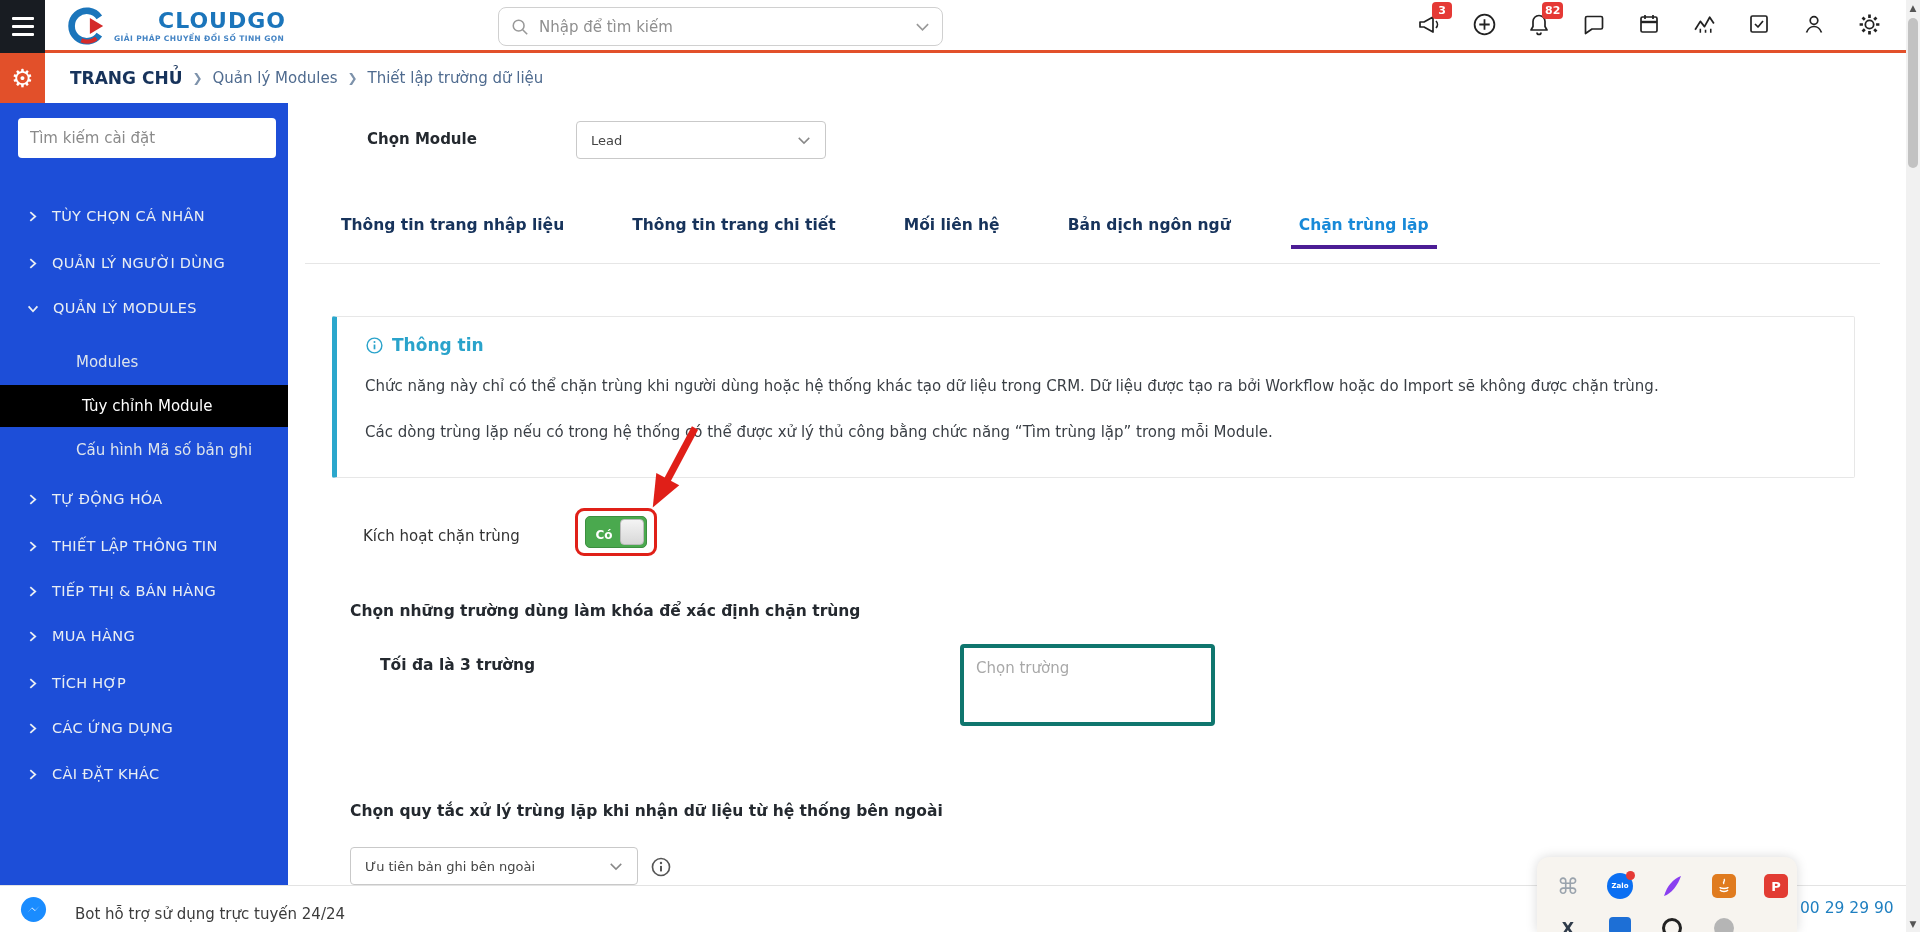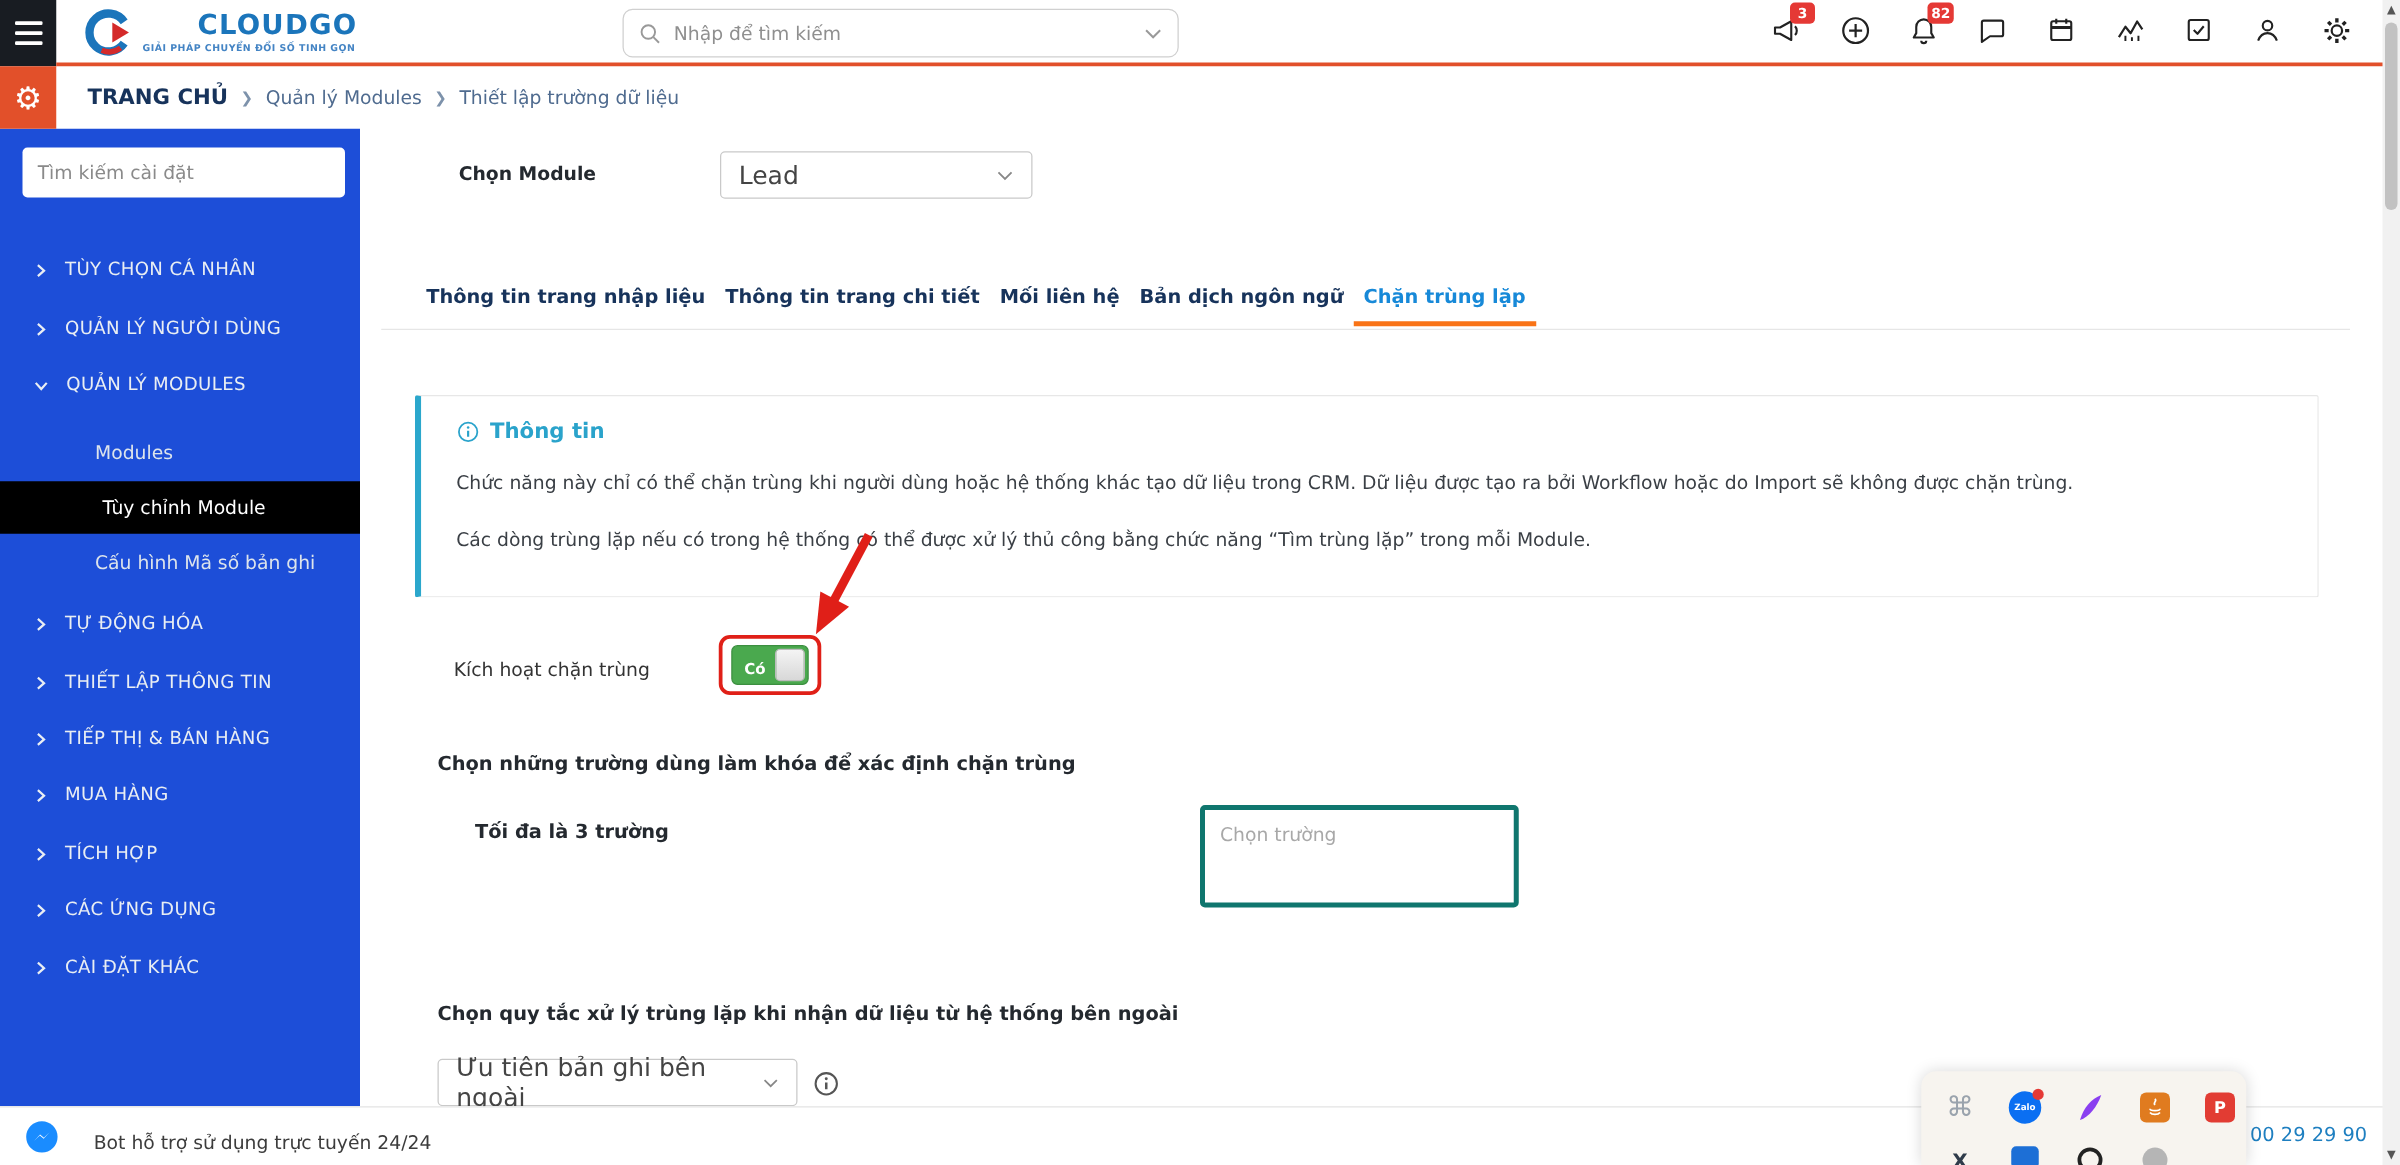--- a/index.html
+++ b/index.html
@@ -33,26 +33,26 @@
   #sidebar { position:absolute; left:0; top:103px; width:288px; height:782px; background:#1d4ed8; z-index:5; }
   #sb-search { position:absolute; left:18px; top:15px; width:258px; height:40px; border-radius:4px; border:none; outline:none; padding:0 12px; font-size:15px; font-family:inherit; color:#333; }
   #sb-search::placeholder { color:#8a8a8a; }
   .sb-group { position:absolute; left:0; width:288px; height:32px; display:flex; align-items:center; padding-left:27px; gap:14px; color:#e9eef3; font-size:14.5px; letter-spacing:.3px; cursor:pointer; white-space:nowrap; }
   .sb-sub { position:absolute; left:0; width:288px; height:32px; display:flex; align-items:center; padding-left:76px; color:#dde4eb; font-size:15px; cursor:pointer; white-space:nowrap; }
   .sb-sub.active { height:42px; background:#000; color:#fff; padding-left:82px; }
   .chev svg { display:block; }
 
   
   #module-label { position:absolute; left:367px; top:130px; font-size:15px; font-weight:600; color:#24292f; }
-  .selectbox { position:absolute; border:1px solid #c9c9c9; border-radius:4px; background:#fff; display:flex; align-items:center; justify-content:space-between; padding:0 14px; font-size:20px; color:#444; cursor:pointer; }
+  .selectbox { position:absolute; border:1px solid #c9c9c9; border-radius:4px; background:#fff; display:flex; align-items:center; justify-content:space-between; padding:0 14px; font-size:13px; color:#444; cursor:pointer; }
   #module-select { left:576px; top:121px; width:250px; height:38px; }
 
-  #tabs { position:absolute; left:333px; top:222px; display:flex; }
+  #tabs { position:absolute; left:333px; top:210px; display:flex; gap:52px; }
   .tab { font-size:15.5px; font-weight:600; color:#17335b; padding:6px 8px 15px 8px; cursor:pointer; white-space:nowrap; }
-  .tab.active { color:#1789d8; border-bottom:4px solid #f97316; padding-bottom:11px; }
+  .tab.active { color:#1789d8; border-bottom:4px solid #4c1d95; padding-bottom:11px; }
   #tabline { position:absolute; left:305px; top:263px; width:1575px; height:1px; background:#e6e6e6; }
 
   #infobox { position:absolute; left:332px; top:316px; width:1523px; height:162px; background:#fff; border:1px solid #e7e7e7; border-left:5px solid #2ba7cc; border-radius:2px; }
   #info-title-row { position:absolute; left:28px; top:18px; display:flex; align-items:center; gap:8px; }
   #info-title { font-size:17px; font-weight:bold; color:#2aa3cb; }
   .info-p { position:absolute; left:28px; width:1460px; font-size:15px; color:#3a3f45; }
   #info-p1 { top:60px; }
   #info-p2 { top:106px; }
 
   #toggle-label { position:absolute; left:363px; top:527px; font-size:15px; color:#333; }

